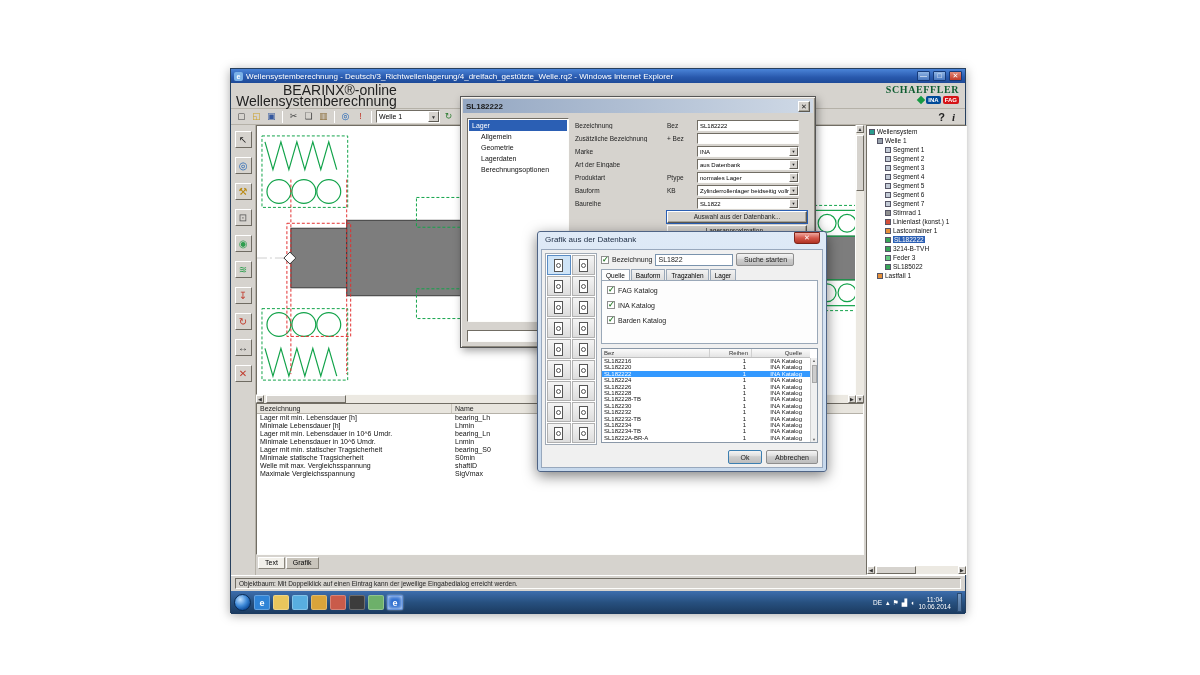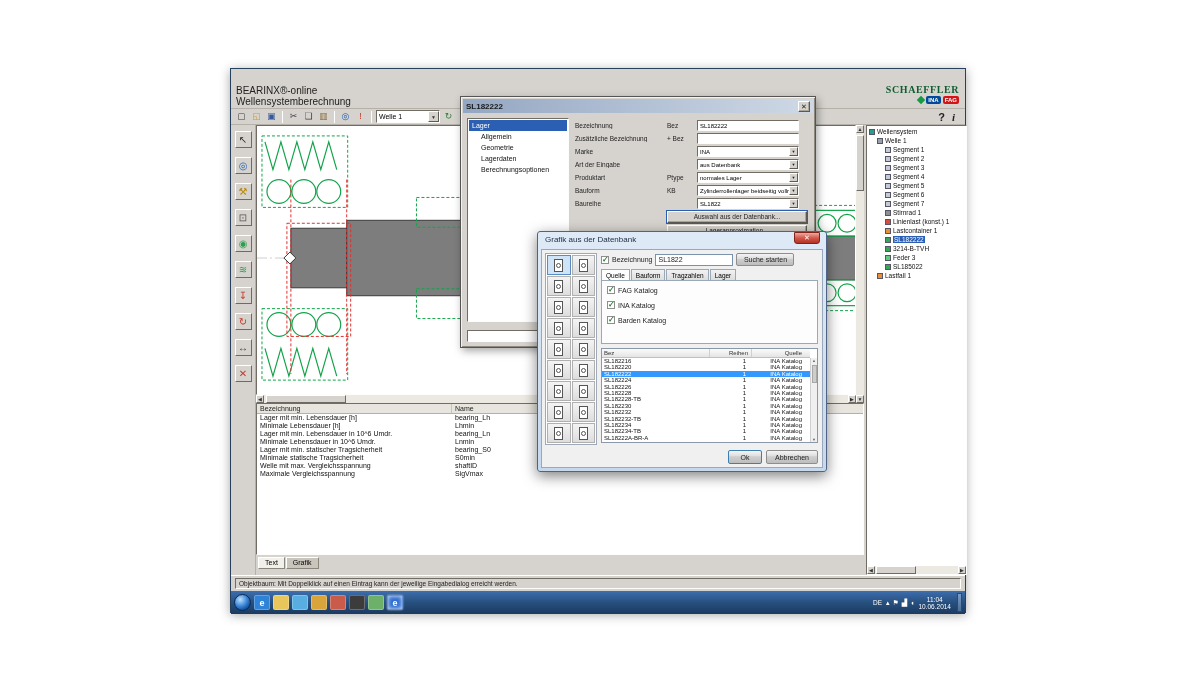--- a/index.html
+++ b/index.html
@@ -8,21 +8,21 @@
 
   
   .app{position:absolute;left:230px;top:68px;width:736px;height:545px;background:#d6d3ce;border:1px solid #27405e;box-shadow:0 2px 10px rgba(0,0,0,.35);}
   .titlebar{position:absolute;left:0;top:0;right:0;height:14px;background:linear-gradient(180deg,#4a84d8,#2858ac 60%,#1e4a98);display:flex;align-items:center;padding:0 3px;gap:3px;}
   .tb-appicon{width:9px;height:9px;flex:none;background:#7ab1e8;border-radius:2px;color:#fff;font-size:7px;line-height:9px;text-align:center;font-weight:bold;}
   .title-text{color:#fff;font-size:8px;white-space:nowrap;overflow:hidden;flex:1;}
   .winbtn{width:13px;height:10px;flex:none;font-size:7px;line-height:8px;text-align:center;color:#fff;border:1px solid #163a78;border-radius:1px;background:linear-gradient(#8fb4e4,#4a78c0);}
   .winbtn.close{background:linear-gradient(#e08a7a,#c23a28);}
 
   .appheader{position:absolute;top:14px;left:0;right:0;height:26px;background:#d6d3ce;border-bottom:1px solid #b5b1a8;}
-  .ph{position:absolute;left:5px;top:2px;font-size:10px;line-height:11px;color:#222;}
+  .ph{position:absolute;left:5px;top:2px;font-size:14px;line-height:11px;color:#222;text-align:right;}
   .brand{position:absolute;right:6px;top:1px;text-align:right;}
   .brand-name{font-size:10px;font-weight:bold;color:#0e5c30;letter-spacing:.6px;font-family:"Liberation Serif",serif;}
   .logos{display:flex;gap:2px;justify-content:flex-end;align-items:center;margin-top:1px;}
   .logo-mark{width:6px;height:6px;background:#169a44;transform:rotate(45deg);}
   .logo-chip{font-size:6px;font-weight:bold;color:#fff;padding:0 2px;border-radius:2px;line-height:8px;}
   .logo-chip.ina{background:#004a99;}
   .logo-chip.fag{background:#d51317;}
 
   .toolbar{position:absolute;top:40px;left:0;right:0;height:16px;display:flex;align-items:center;padding:0 4px;gap:2px;border-bottom:1px solid #b5b1a8;background:#d6d3ce;}
   .tbi{width:13px;height:13px;font-size:9px;line-height:12px;text-align:center;}
@@ -146,20 +146,27 @@
   .dlg2-actions{position:absolute;right:4px;bottom:3px;display:flex;gap:4px;}
   .okbtn{width:34px;height:14px;border-color:#3c7fb1;}
   .cancelbtn{width:52px;height:14px;}
 </style>
 </head>
 <body>
 
 <div class="screen">
   <div class="app">
 
+    <div class="titlebar">
+      <span class="tb-appicon">e</span>
+      <span class="title-text">Wellensystemberechnung - Deutsch/3_Richtwellenlagerung/4_dreifach_gestützte_Welle.rq2 - Windows Internet Explorer</span>
+      <span class="winbtn">—</span>
+      <span class="winbtn">□</span>
+      <span class="winbtn close">✕</span>
+    </div>
 
     <div class="appheader">
       <div class="ph">
         <div>BEARINX®-online</div>
         <div>Wellensystemberechnung</div>
       </div>
       <div class="brand">
         <div class="brand-name">SCHAEFFLER</div>
         <div class="logos">
           <span class="logo-mark"></span>

